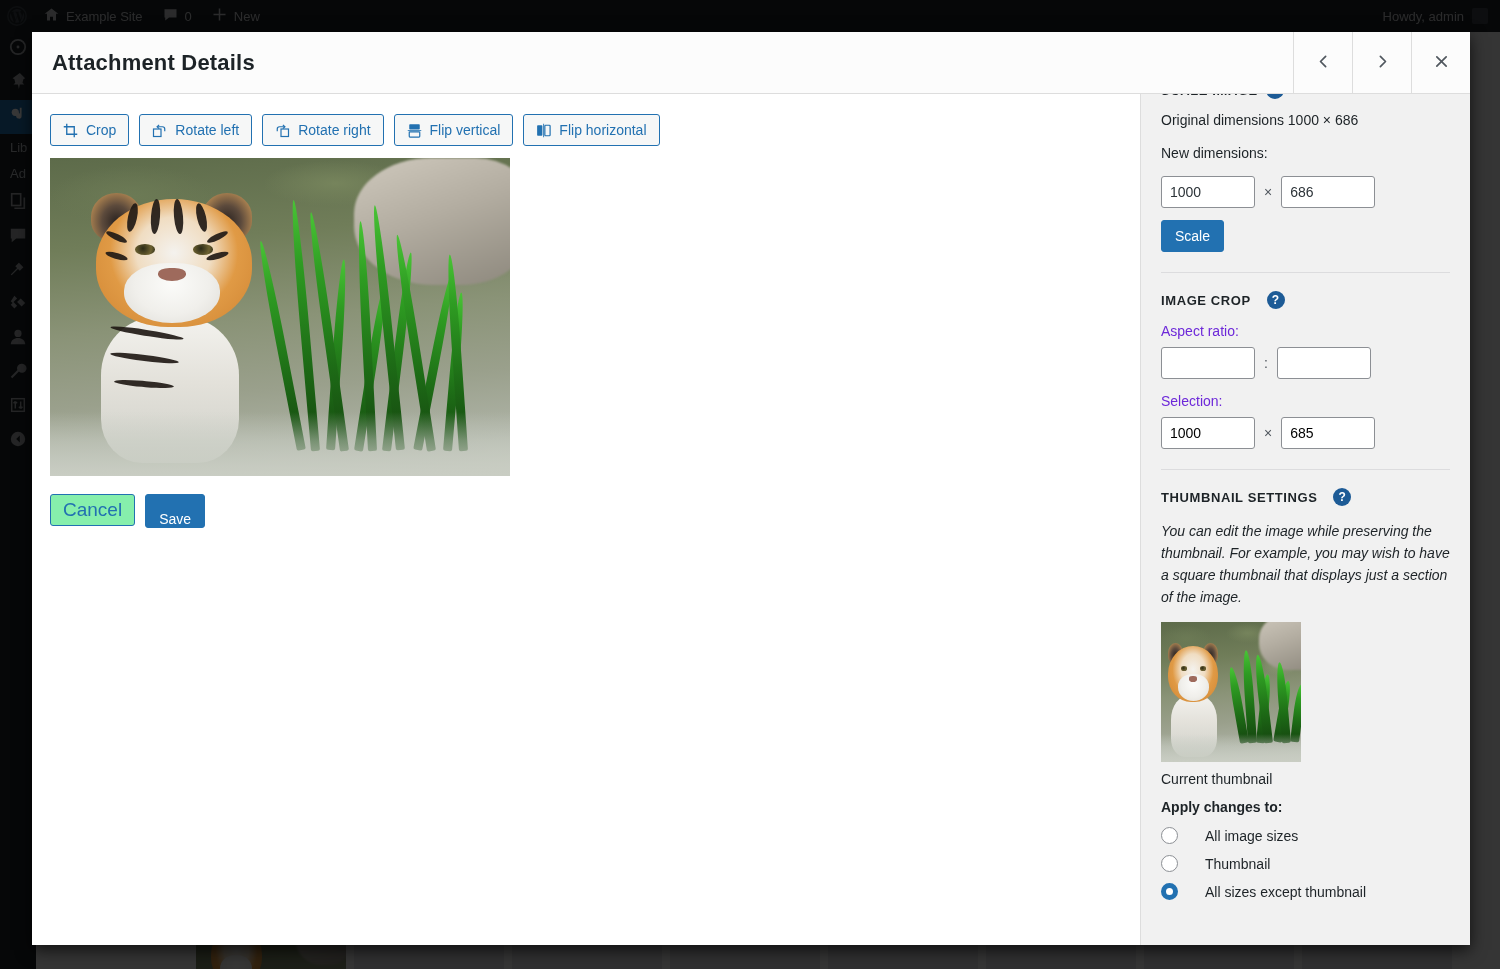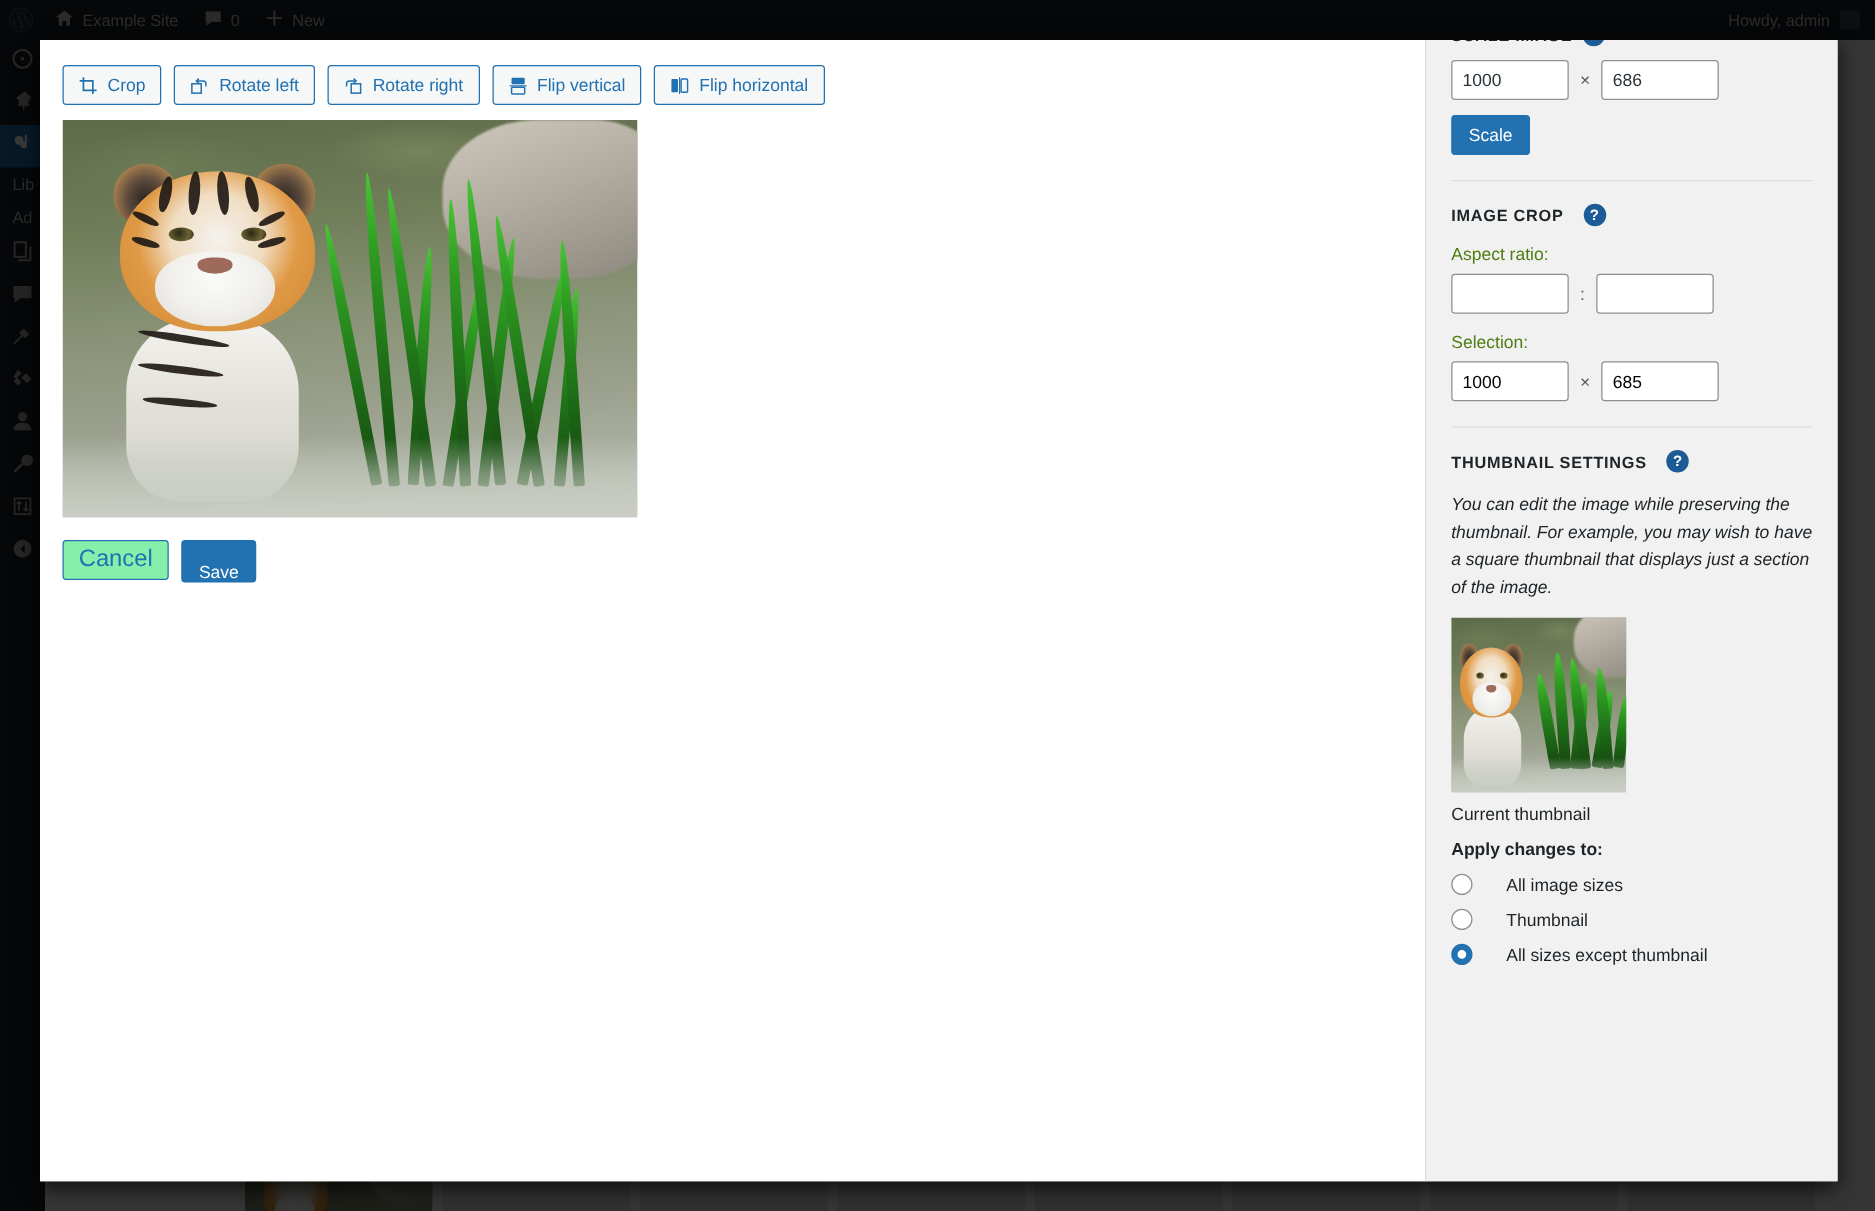--- a/index.html
+++ b/index.html
@@ -122,21 +122,21 @@
   .divider { height: 1px; background: #dcdcde; margin: 20px 0 18px; }
   .sec-title {
     font-size: 13px; font-weight: bold; letter-spacing: .6px; text-transform: uppercase;
     color: #1d2327; display: flex; align-items: center; gap: 16px; margin-bottom: 14px;
   }
   .help-ico {
     width: 18px; height: 18px; border-radius: 50%; background: #1d5b96; color: #fff;
     font-size: 12px; font-weight: bold; display: inline-flex; align-items: center;
     justify-content: center; cursor: pointer; flex: 0 0 18px; font-family: inherit;
   }
-  .lbl { font-size: 14px; color: #4d7c0f; margin-bottom: 8px; }
+  .lbl { font-size: 14px; color: #6d28d9; margin-bottom: 8px; }
   .ratio-row { display: flex; align-items: center; gap: 9px; margin-bottom: 14px; }
   .ratio-input {
     width: 94px; height: 32px; border: 1px solid #8c8f94; border-radius: 3px;
     background: #fff; font-size: 14px; padding: 0 8px; font-family: inherit;
   }
   .thumb-note {
     font-size: 14px; font-style: italic; color: #1d2327; line-height: 1.58; margin-bottom: 14px;
   }
   .thumb-box { width: 140px; height: 140px; overflow: hidden; position: relative; }
   .thumb-cap { font-size: 14px; color: #1d2327; margin-top: 9px; margin-bottom: 12px; }
@@ -366,20 +366,46 @@
     <div class="ab-right">
       <span>Howdy, admin</span>
       <span class="avatar-sq"></span>
     </div>
   </div>
 
   <div class="modal-backdrop"></div>
 
   <div class="modal">
 
+    <div class="modal-header">
+      <div class="modal-title">Attachment Details</div>
+      <div class="header-btns">
+        <button class="hbtn">
+          <span>
+            <svg width="17" height="17" viewBox="0 0 20 20" fill="none" stroke="currentColor" stroke-width="2" stroke-linecap="round" stroke-linejoin="round">
+                <path d="M12.5 4L6.5 10l6 6"></path>
+              </svg>
+          </span>
+        </button>
+        <button class="hbtn">
+          <span>
+            <svg width="17" height="17" viewBox="0 0 20 20" fill="none" stroke="currentColor" stroke-width="2" stroke-linecap="round" stroke-linejoin="round">
+                <path d="M7.5 4l6 6-6 6"></path>
+              </svg>
+          </span>
+        </button>
+        <button class="hbtn">
+          <span>
+            <svg width="17" height="17" viewBox="0 0 20 20" fill="none" stroke="currentColor" stroke-width="2" stroke-linecap="round">
+                <path d="M4.5 4.5l11 11M15.5 4.5l-11 11"></path>
+              </svg>
+          </span>
+        </button>
+      </div>
+    </div>
 
     <div class="modal-body">
 
       <div class="editor-pane">
 
         <div class="toolbar-row">
           <button class="tbtn">
             <span>
               <svg width="15" height="15" viewBox="0 0 20 20" fill="none" stroke="currentColor" stroke-width="1.8">
                   <path d="M5 1v14h14M1 5h14v14"></path>
@@ -479,20 +505,22 @@
       </div>
 
       <div class="side-pane">
 
         <div class="panel-hdr-cut">
           <span>SCALE IMAGE</span>
           <span class="help-ico">?</span>
         </div>
 
         <div class="side-inner">
+          <div class="s-line">Original dimensions 1000 × 686</div>
+          <div class="s-line">New dimensions:</div>
           <div class="dim-row">
             <input class="num-input" type="text" value="1000" style="">
             <span class="times">×</span>
             <input class="num-input" type="text" value="686" style="">
           </div>
           <button class="scale-btn">Scale</button>
         </div>
 
         <div class="divider"></div>
 

